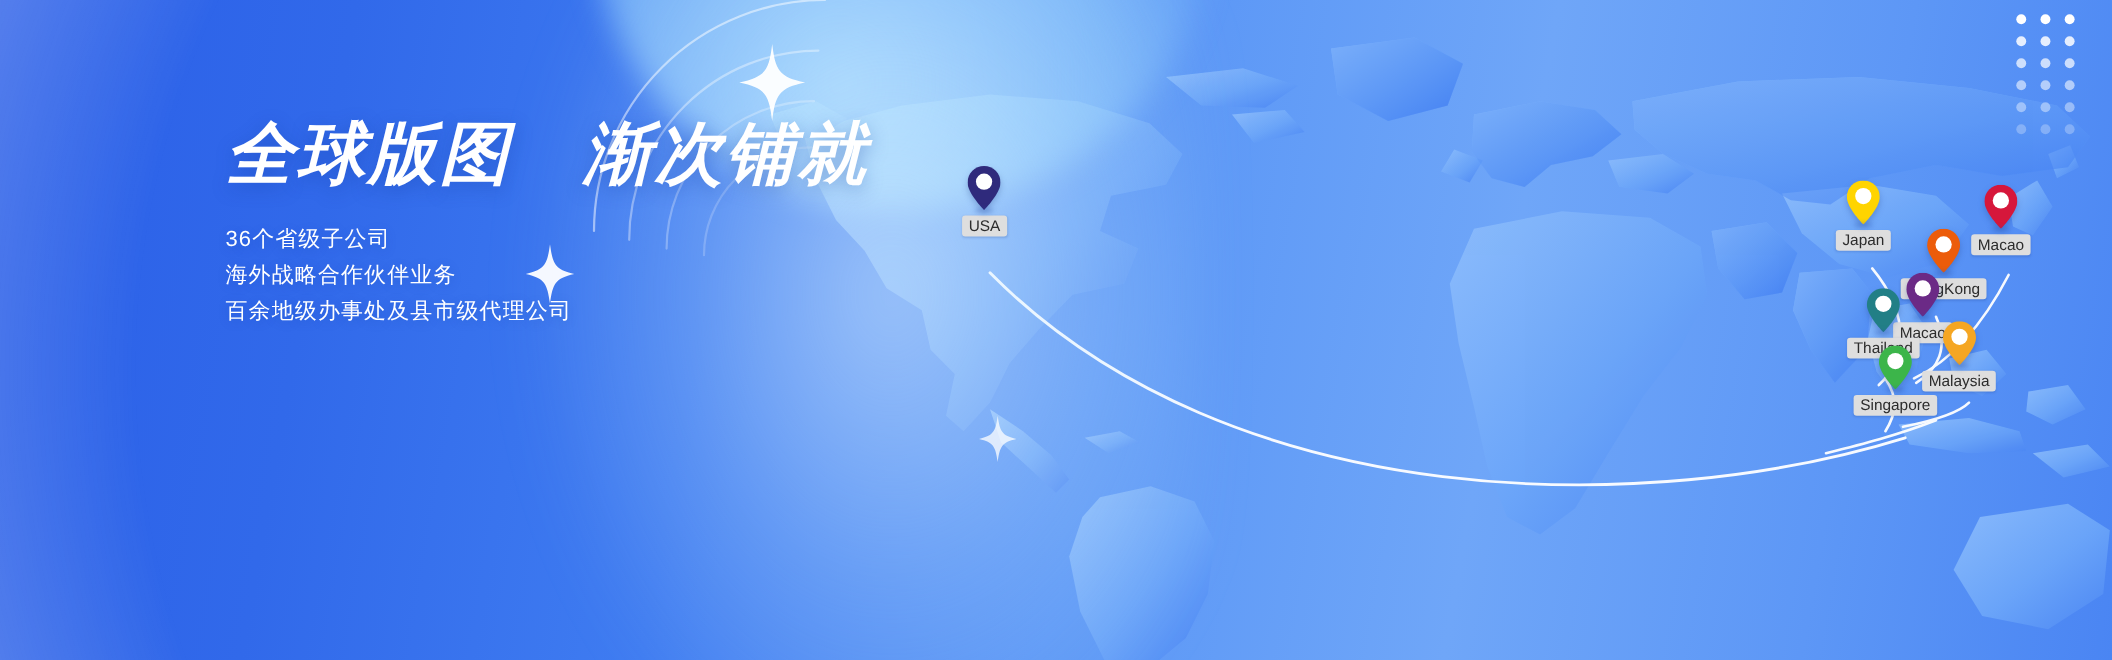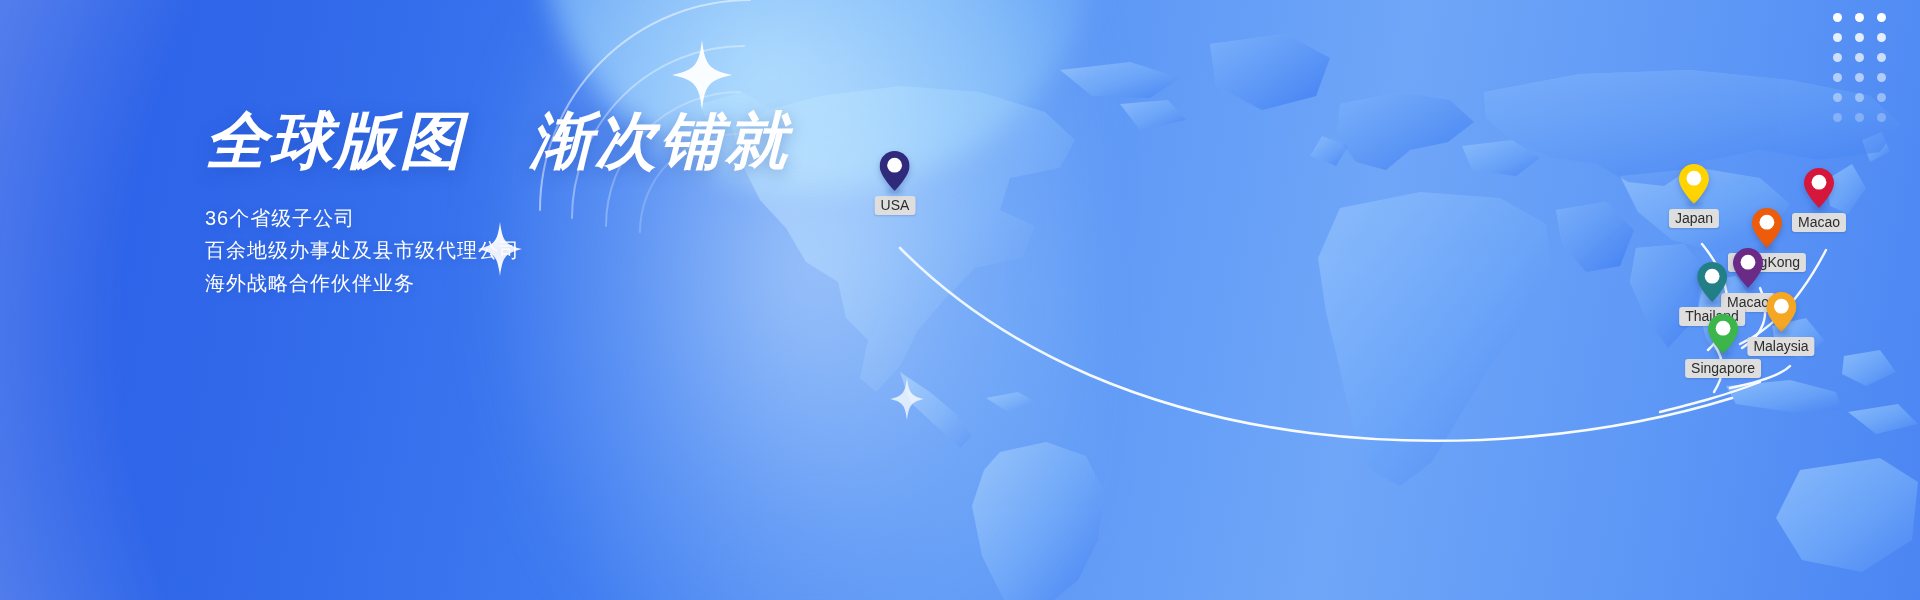--- a/index.html
+++ b/index.html
@@ -226,22 +226,22 @@
       <i style="opacity: 0.41;"></i>
       <i style="opacity: 0.27;"></i>
       <i style="opacity: 0.27;"></i>
       <i style="opacity: 0.27;"></i>
     </div>
 
   <div class="text-block">
     <h1 class="headline">全球版图　渐次铺就</h1>
     <ul class="sub-list" id="bullet-list">
         <li><span>36个省级子公司</span></li>
+        <li><span>海外战略合作伙伴业务</span></li>
         <li><span>百余地级办事处及县市级代理公司</span></li>
-        <li><span>海外战略合作伙伴业务</span></li>
       </ul>
   </div>
 
   <div id="markers">
       <div class="marker big" style="left: 895px; top: 215px;">
         <div class="pin">
           <svg width="100%" height="100%" viewBox="0 0 30 40" aria-hidden="true">
             <path d="M15 0 C6.7 0 0 6.7 0 15 C0 25 15 40 15 40 C15 40 30 25 30 15 C30 6.7 23.3 0 15 0 Z" fill="#2f2a7c"></path>
             <circle cx="15" cy="14.2" r="7.4" fill="#ffffff"></circle>
           </svg>

